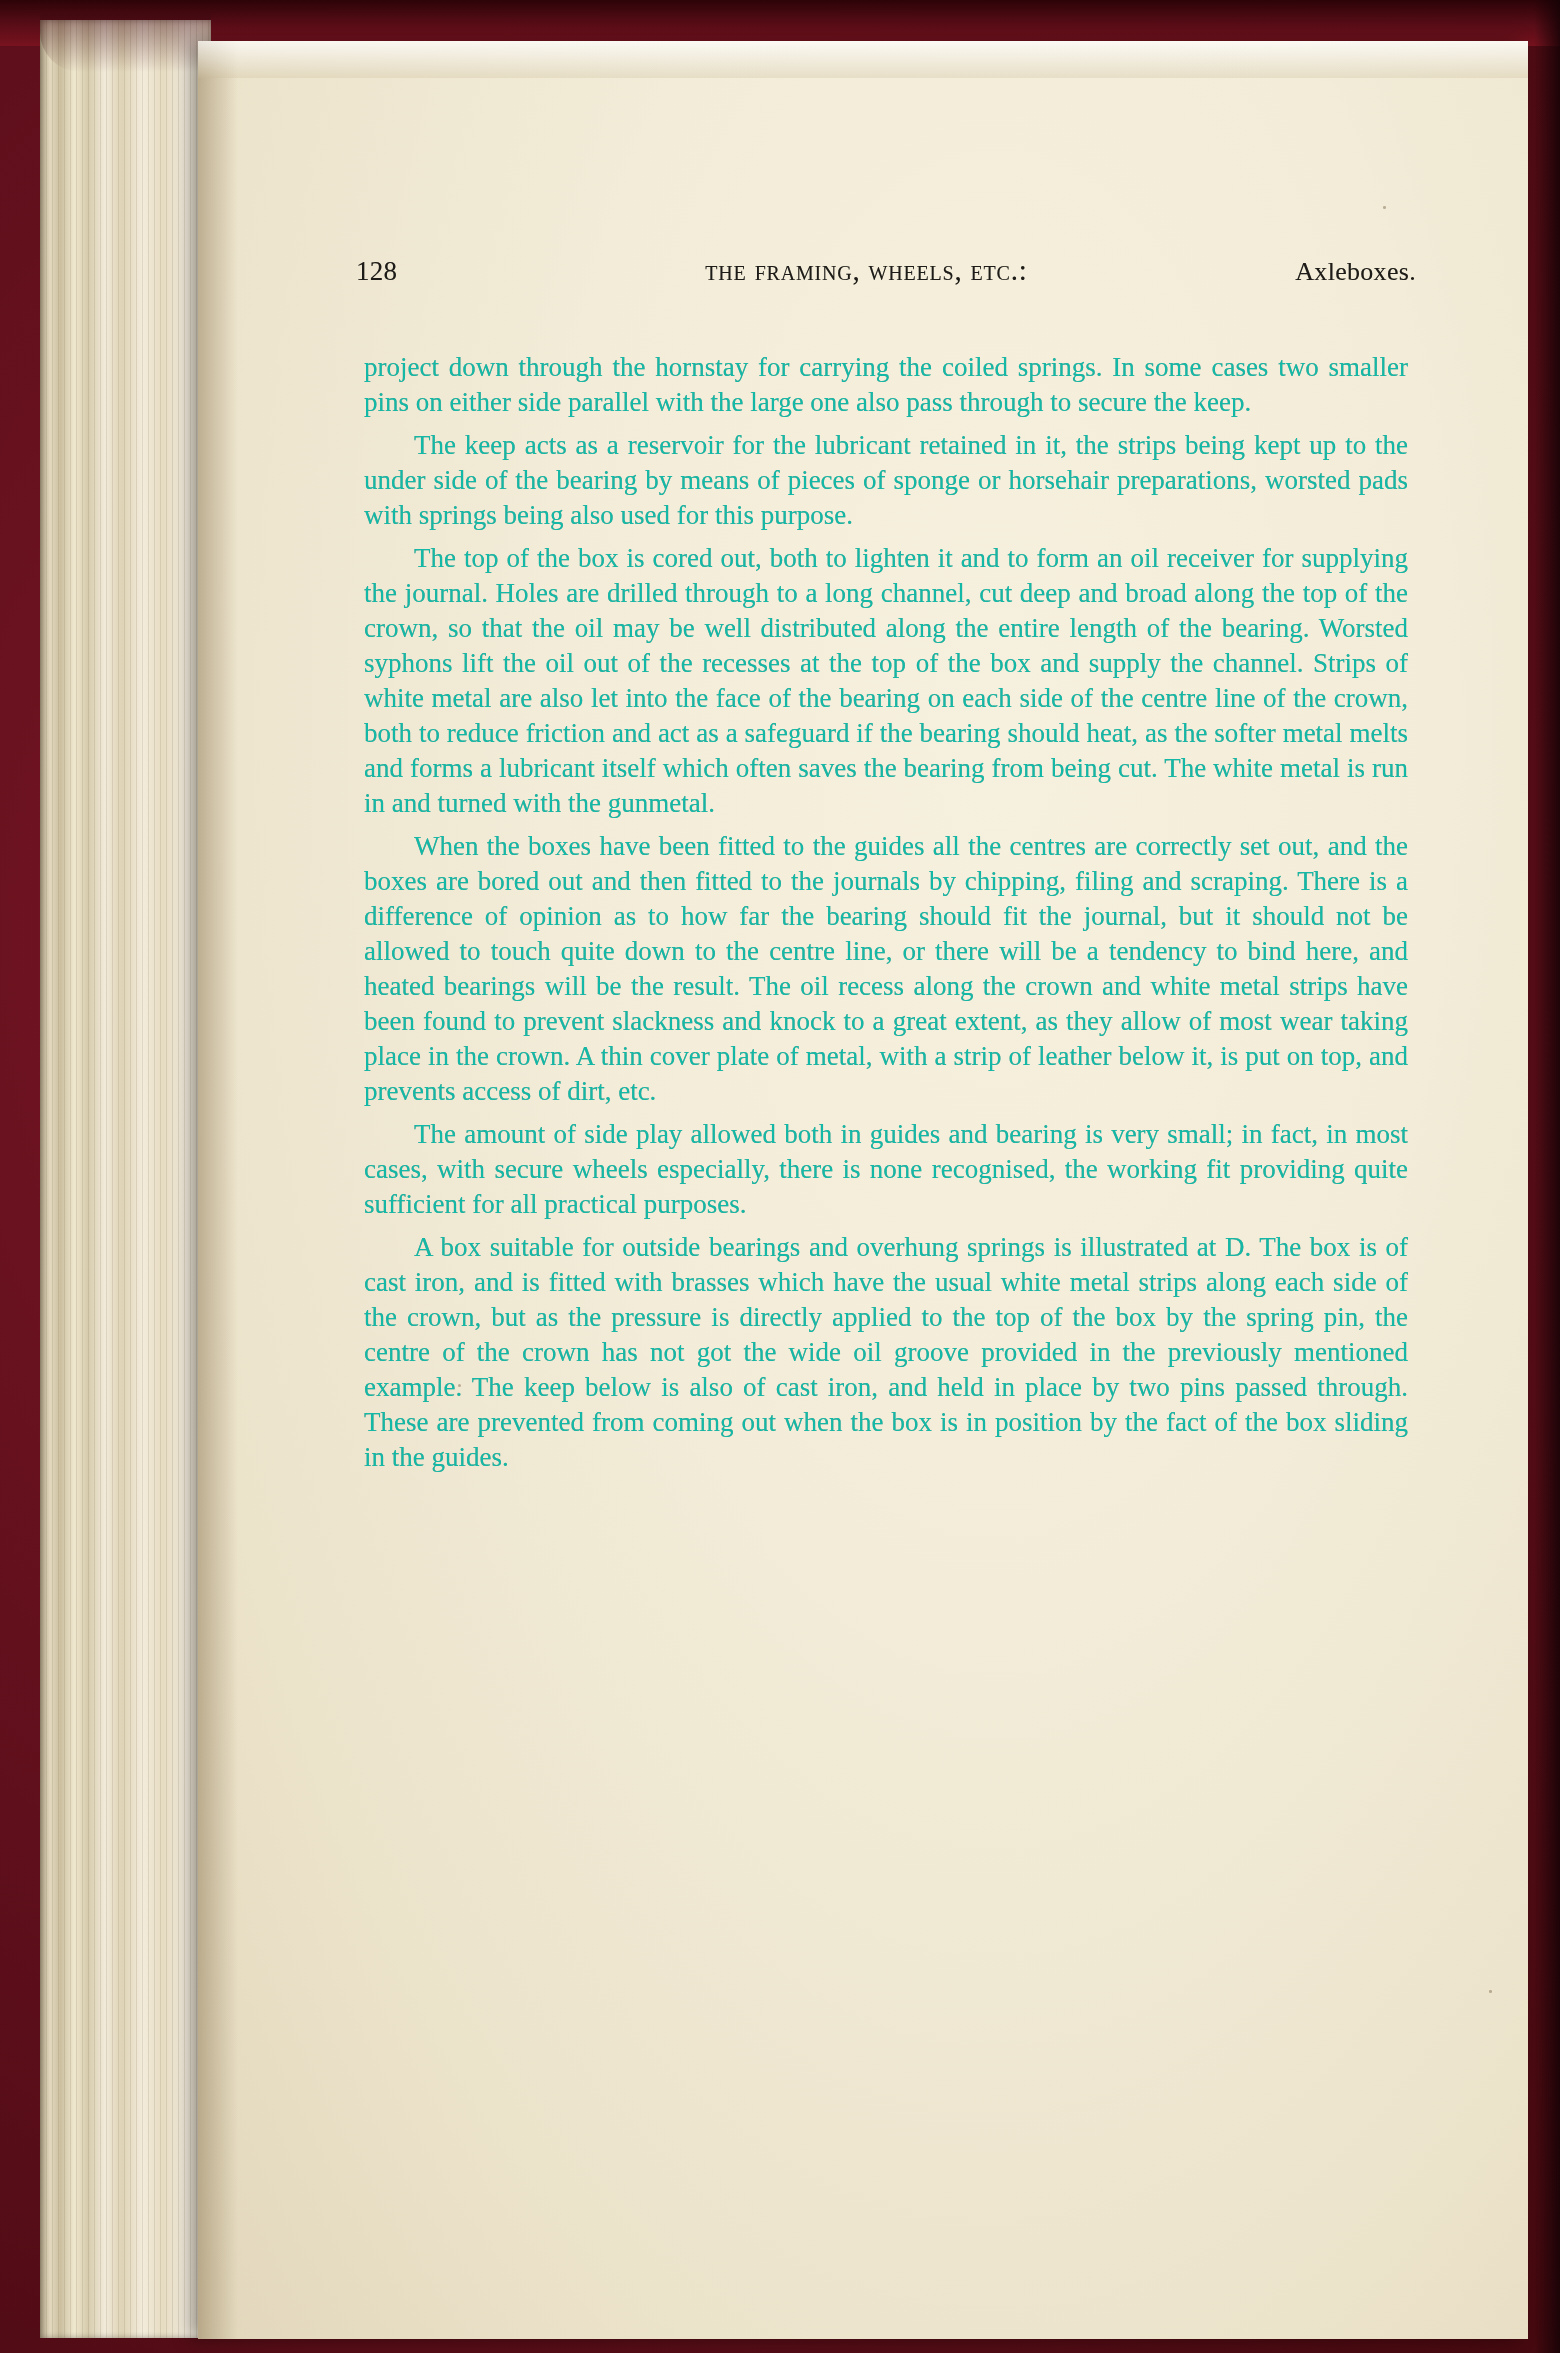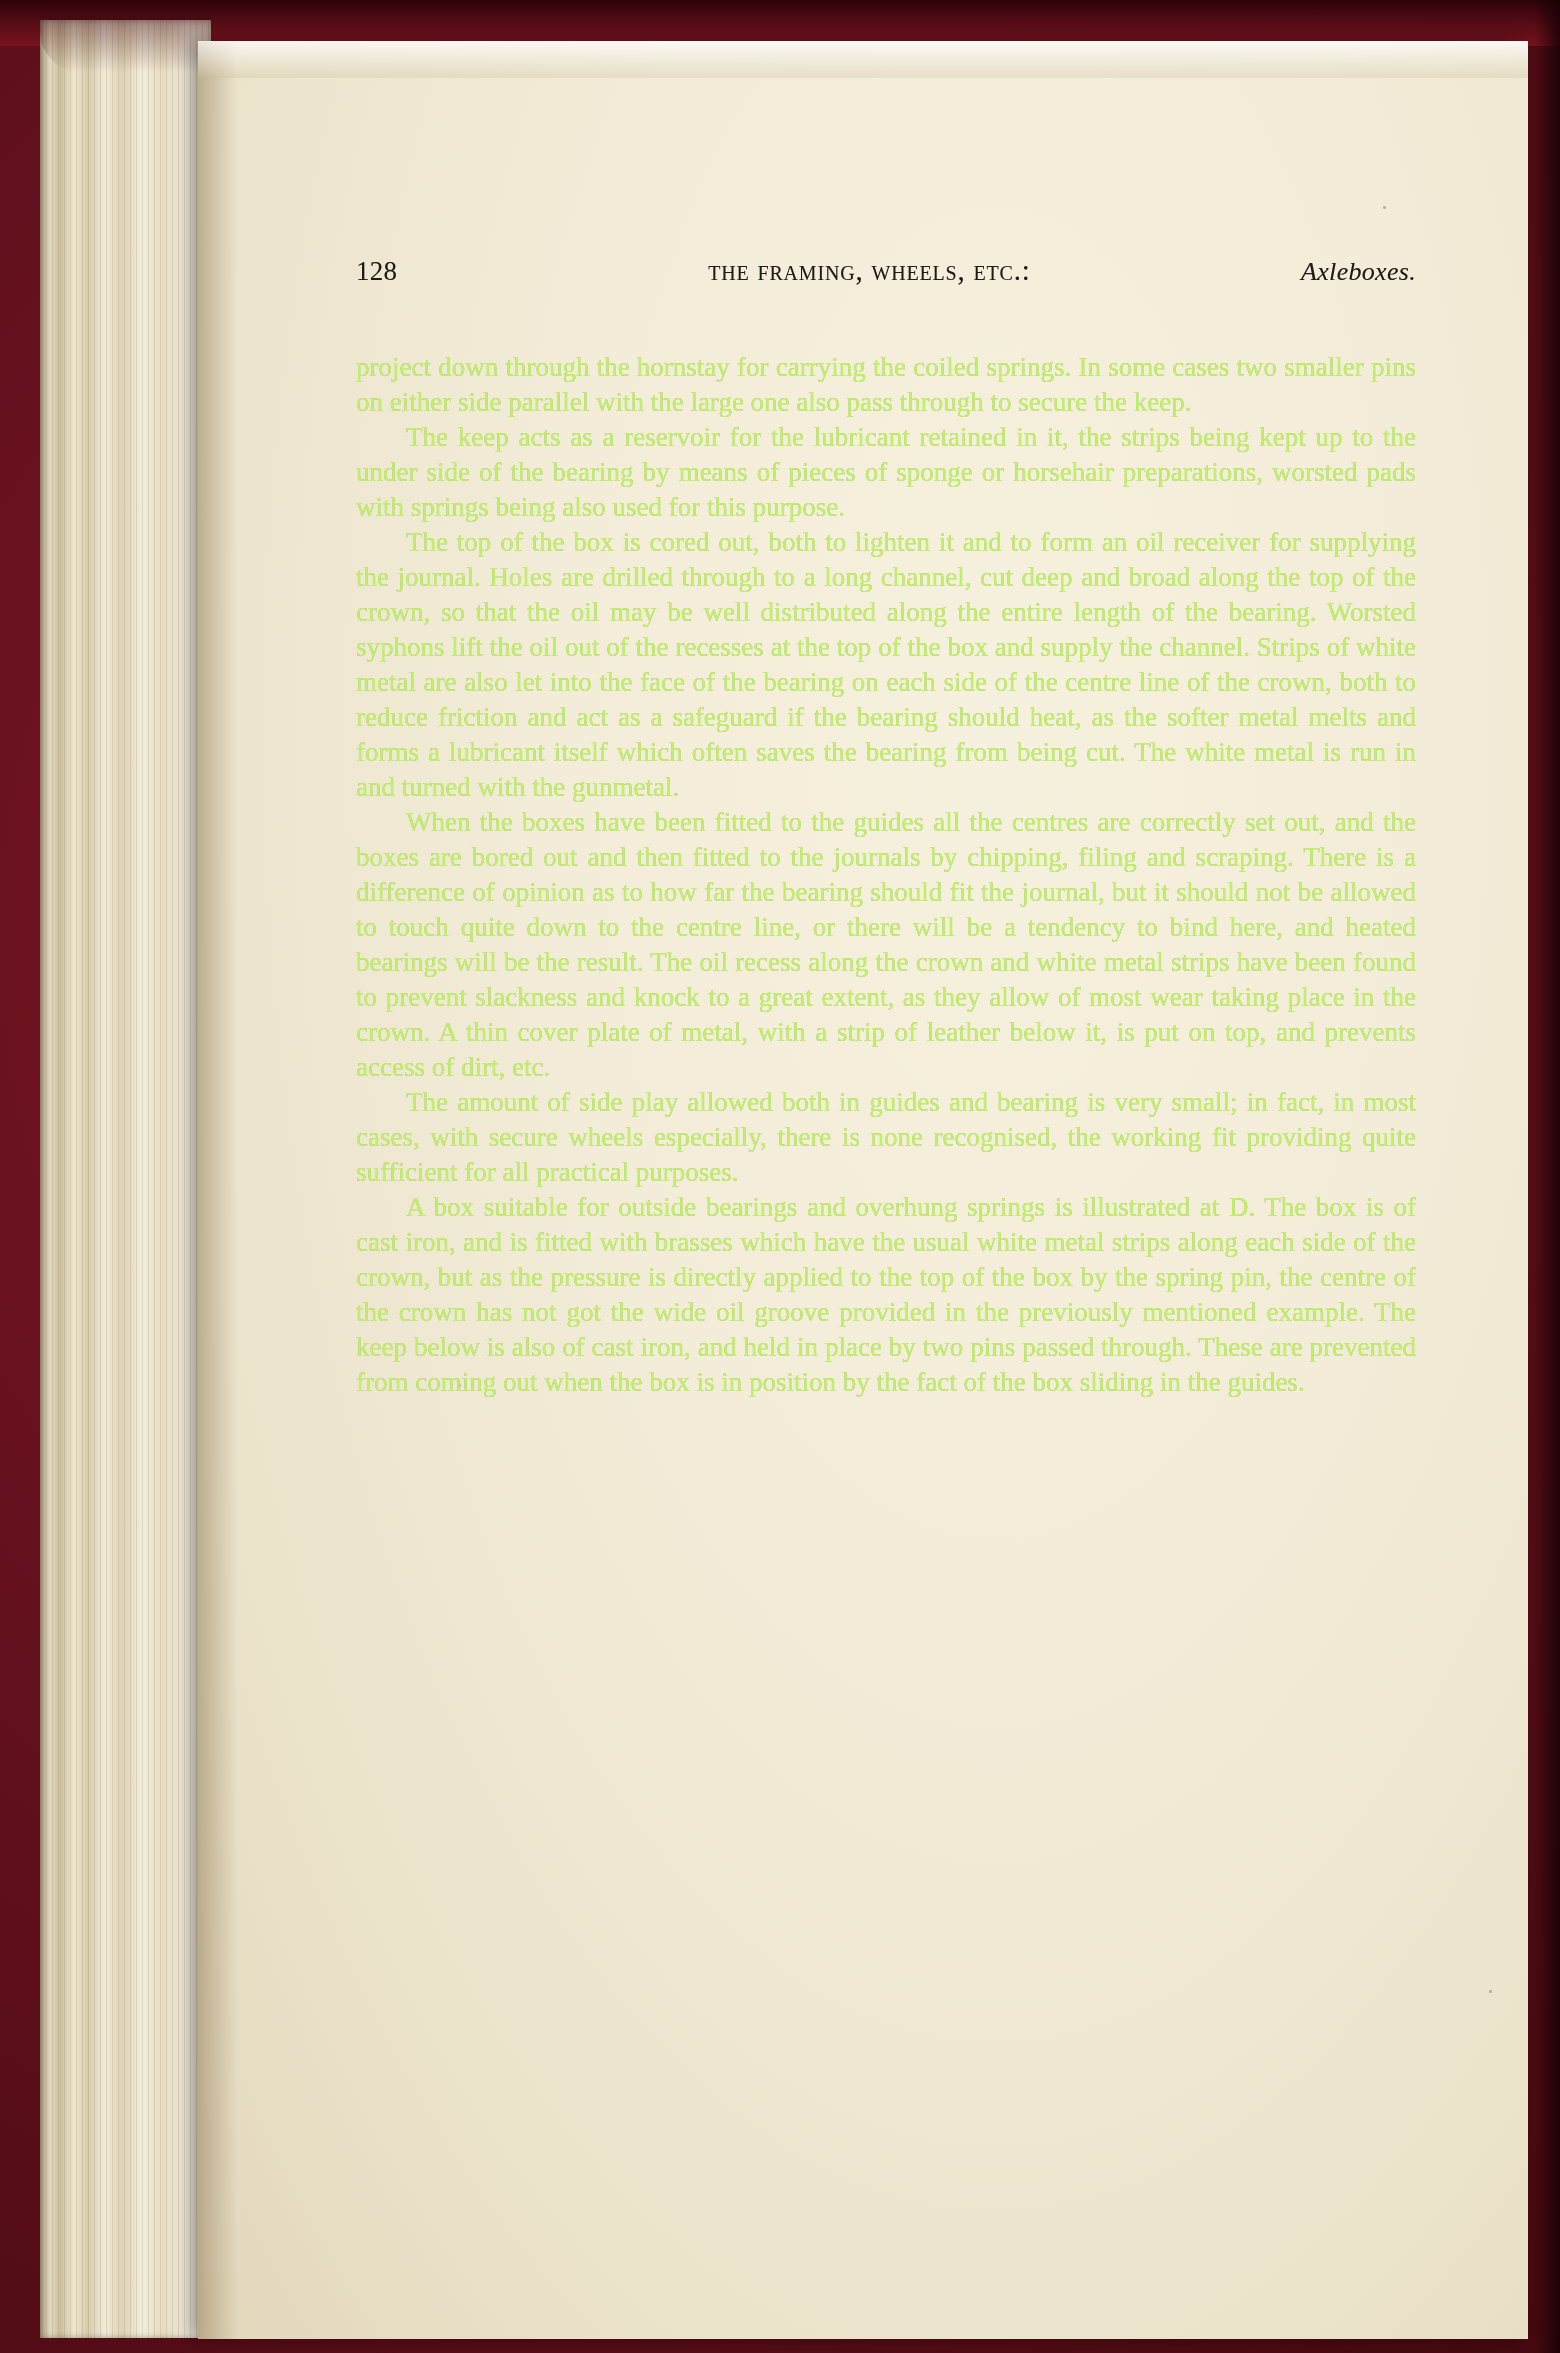--- a/index.html
+++ b/index.html
@@ -115,32 +115,31 @@
   }
   .head-caps {
     font-variant: small-caps;
     text-transform: lowercase;
     font-size: 29px;
     letter-spacing: 0.8px;
     font-family: Liberation Serif, serif;
   }
   .head-caps::first-letter { font-size: 29px; }
   .head-italic {
-    font-style: italic;
     font-size: 26px;
     margin-left: 5.3px;
     letter-spacing: 0.3px;
   }
   p.body {
-    margin: 0;
+    margin: 8px;
     font-size: 27px;
     line-height: 35px;
     text-align: justify;
     text-indent: 50px;
-    color: #bef264;
+    color: #14b8a6;
     text-rendering: optimizeLegibility;
   }
   p.body.first { text-indent: 0; }
   
   .text-block { text-shadow: 0 0 0.4px rgba(40,35,25,.35); }
 </style>
 </head>
 <body>
 
 <div id="page">

